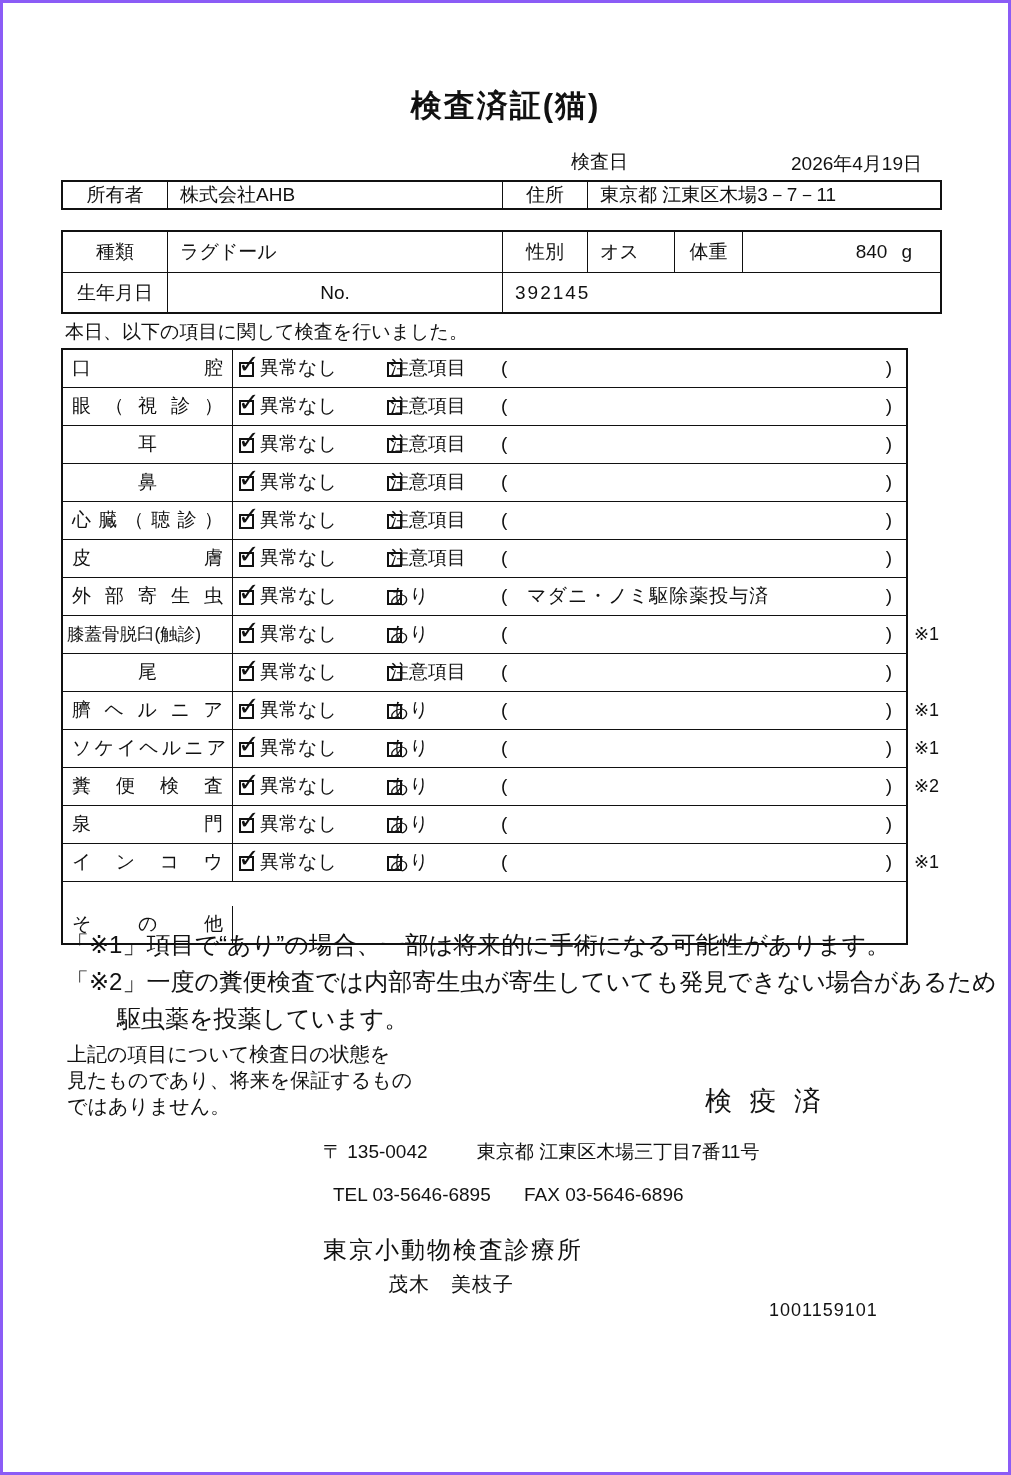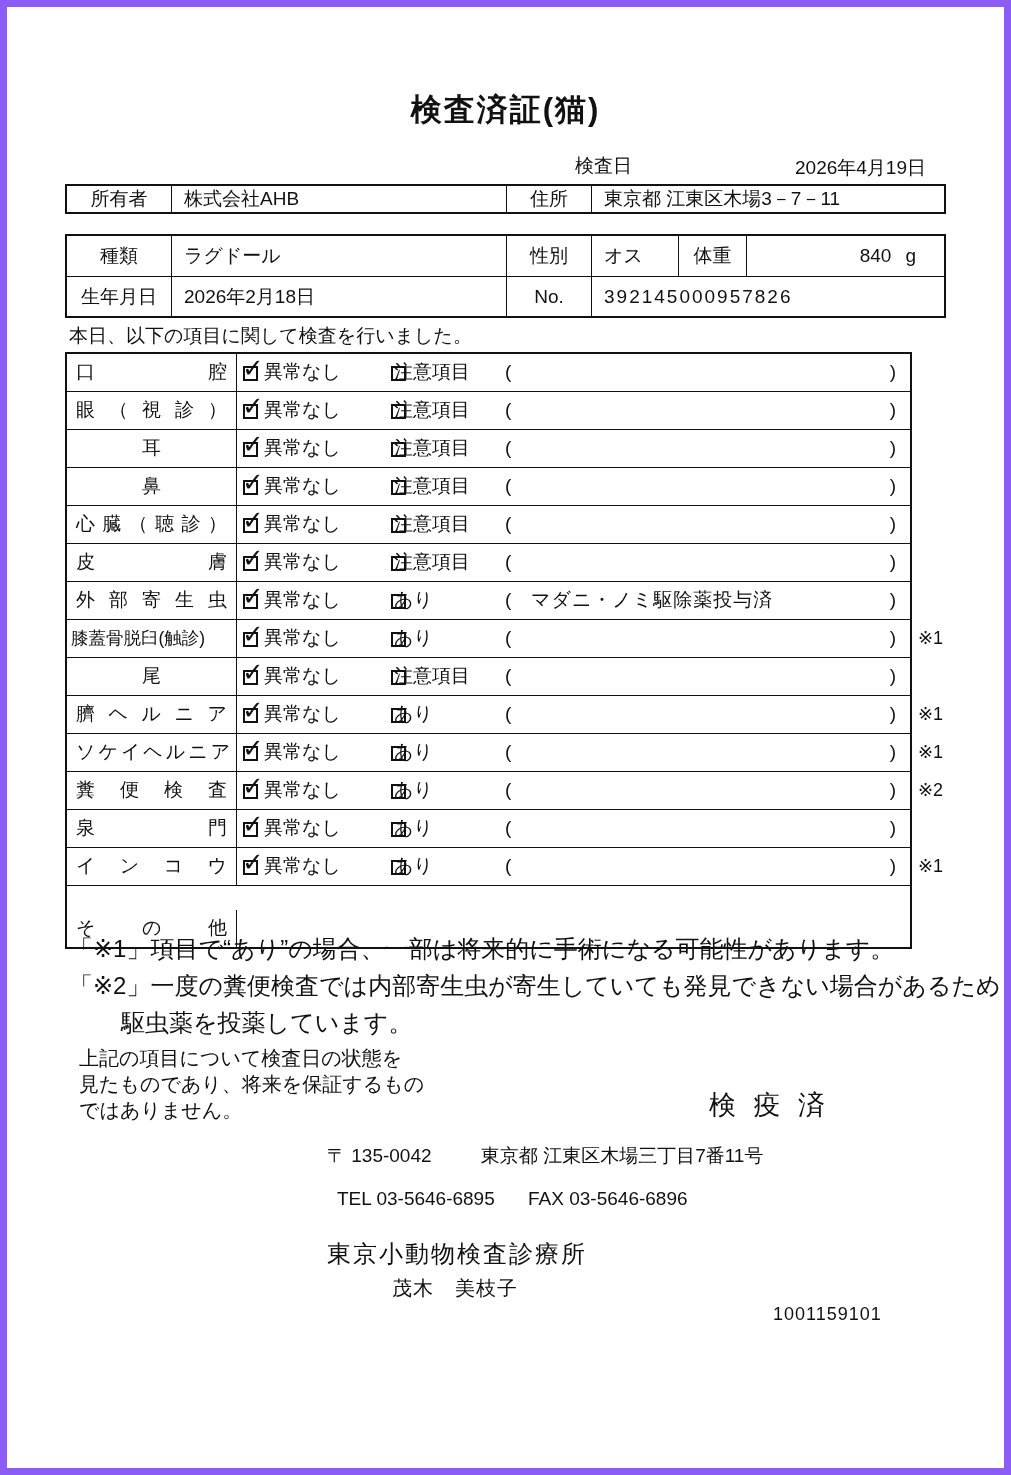--- a/index.html
+++ b/index.html
@@ -1,18 +1,18 @@
 <!DOCTYPE html>
 <html><head>
 <meta charset="utf-8">
 <style>
   html,body { margin:0; padding:0; background:#e9e9e9; }
   .page {
     position:relative; width:1011px; height:1475px; margin:0 auto;
-    background:#ffffff; box-sizing:border-box; border:7px solid #8b5cf6;
+    background:#ffffff; box-sizing:border-box; border:3px solid #8b5cf6;
     font-family:"Liberation Sans","DejaVu Sans",sans-serif; color:#111;
   }
   .title {
     position:absolute; top:82px; left:0; width:100%; text-align:center;
     font-size:31px; font-weight:600; letter-spacing:2px;
   }
   .date-label { position:absolute; top:146px; left:568px; font-size:19px; }
   .date-value { position:absolute; top:148px; left:788px; font-size:19px; }
 
   
@@ -60,21 +60,21 @@
   .rnote { position:absolute; left:calc(100% + 8px); top:0; width:44px; line-height:37px; font-size:18px; white-space:nowrap; }
 
   .cbox { display:inline-block; width:15px; height:15px; border:2px solid #111; box-sizing:border-box; position:relative; background:#fff; }
   .cbox .tick { position:absolute; left:-3px; top:-13px; font-size:26px; line-height:1; font-style:normal; font-weight:400; color:#111; }
 
   
   .fnotes { position:absolute; top:926px; left:62px; font-size:24px; }
   .fnotes div { margin-bottom:5px; }
   .fnotes .indent { padding-left:52px; }
 
-  .disclaimer { position:absolute; top:1038px; left:72px; font-size:20px; line-height:26px; }
+  .disclaimer { position:absolute; top:1038px; left:64px; font-size:20px; line-height:26px; }
   .stamp { position:absolute; top:1080px; left:702px; font-size:27px; letter-spacing:5px; white-space:pre; }
 
   .addr-line { position:absolute; top:1136px; left:320px; font-size:19px; }
   .addr-line .gap { margin-left:44px; }
   .tel-line { position:absolute; top:1181px; left:330px; font-size:19px; }
   .tel-line .gap { margin-left:28px; }
   .clinic-name { position:absolute; top:1231px; left:320px; font-size:24px; letter-spacing:2px; }
   .person-name { position:absolute; top:1268px; left:385px; font-size:20px; letter-spacing:1px; }
   .serial { position:absolute; top:1297px; left:766px; font-size:18px; letter-spacing:1px; }
 </style>
@@ -102,21 +102,20 @@
       <div class="cell lab">性別</div>
       <div class="cell val">オス</div>
       <div class="cell lab">体重</div>
       <div class="cell wval last">
         <span>840</span>
         <span>g</span>
       </div>
     </div>
     <div class="r2">
       <div class="cell lab">生年月日</div>
-      <div class="cell val">2026年2月18日</div>
       <div class="cell lab">No.</div>
       <div class="cell val num last">392145000957826</div>
     </div>
   </div>
 
   <div class="intro">本日、以下の項目に関して検査を行いました。</div>
 
   <div class="mtable">
 
     <div class="mrow">

